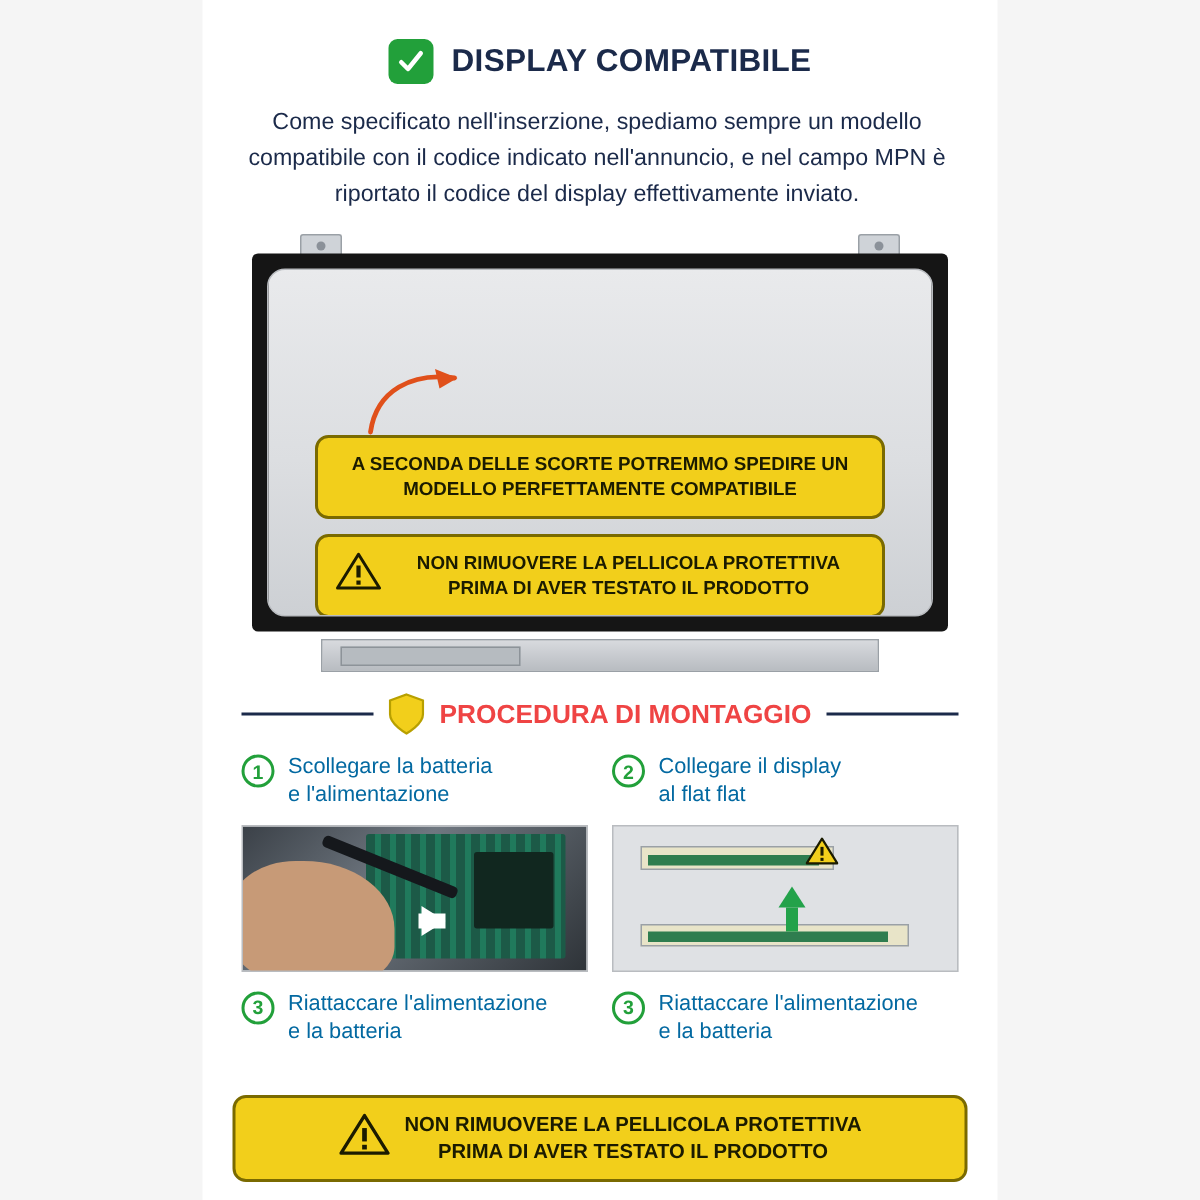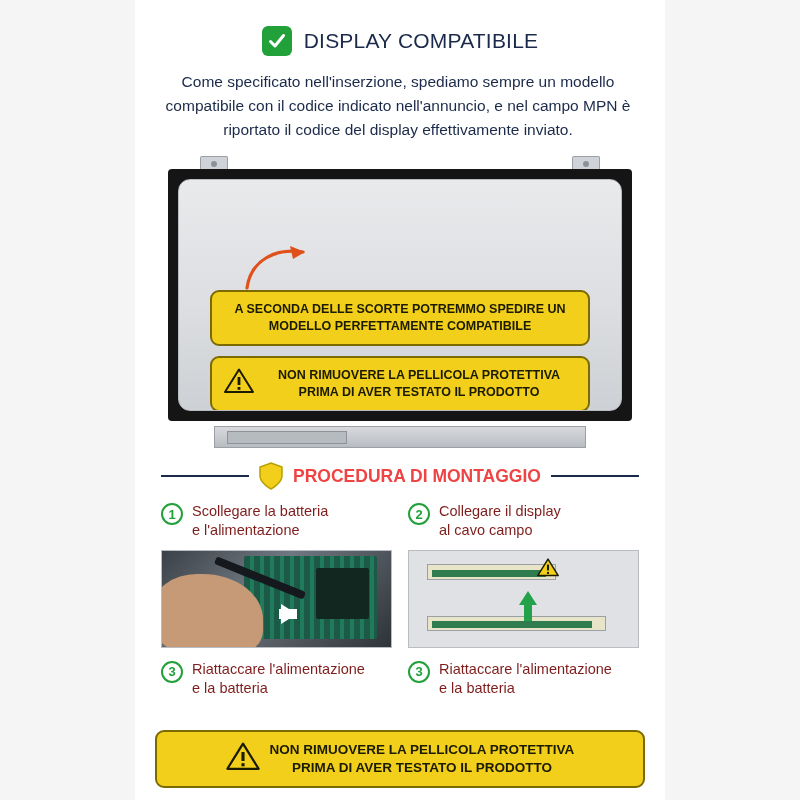--- a/index.html
+++ b/index.html
@@ -26,21 +26,21 @@
     gap: 12px;
     padding-top: 26px;
   }
   .check-box {
     width: 30px; height: 30px; border-radius: 6px;
     background: #22a03a;
     display: flex; align-items: center; justify-content: center;
   }
   .check-box svg { display: block; }
   .header-title {
-    font-size: 21px; font-weight: normal; color: #1b2a4a;
+    font-size: 21px; font-weight: bold; color: #1b2a4a;
     letter-spacing: .2px;
   }
   .intro {
     margin: 14px 26px 0 22px;
     text-align: center;
     font-size: 15.5px;
     line-height: 1.55;
     color: #1b2a4a;
   }
   
@@ -133,21 +133,21 @@
   .step { display: flex; gap: 9px; align-items: flex-start; }
   .num {
     flex: 0 0 auto;
     width: 22px; height: 22px; border-radius: 50%;
     border: 2px solid #22a03a; color: #22a03a;
     font-size: 13px; font-weight: bold;
     display: flex; align-items: center; justify-content: center;
     margin-top: 1px;
   }
   .step-text {
-    font-size: 14.5px; color: #7f1d1d; line-height: 1.3;
+    font-size: 14.5px; color: #0369a1; line-height: 1.3;
   }
   .photos {
     display: grid; grid-template-columns: 1fr 1fr; gap: 16px;
     margin: 10px 26px 0 26px;
   }
   .photo {
     height: 98px; border: 1px solid #b9bcc0; position: relative; overflow: hidden;
   }
   .photo.a { background: linear-gradient(135deg,#3b4148,#6f7780 40%,#2e3338); }
   .photo.b { background: #dfe1e4; }
@@ -285,21 +285,21 @@
         <span class="num">1</span>
         <span class="step-text">
           <span>Scollegare la batteria</span><br>
           <span>e l'alimentazione</span>
         </span>
       </div>
       <div class="step">
         <span class="num">2</span>
         <span class="step-text">
           <span>Collegare il display</span><br>
-          <span>al cavo campo</span>
+          <span>al flat flat</span>
         </span>
       </div>
     </div>
 
     <div class="photos">
       <div class="photo a">
         <div class="pcb"></div>
         <div class="hand"></div>
         <div class="tool"></div>
         <div class="white-arrow"></div>

